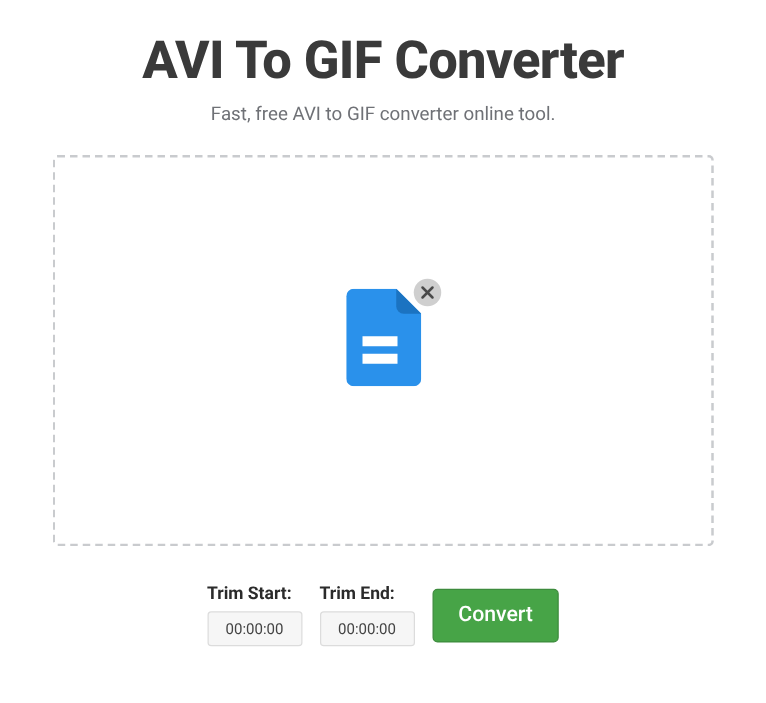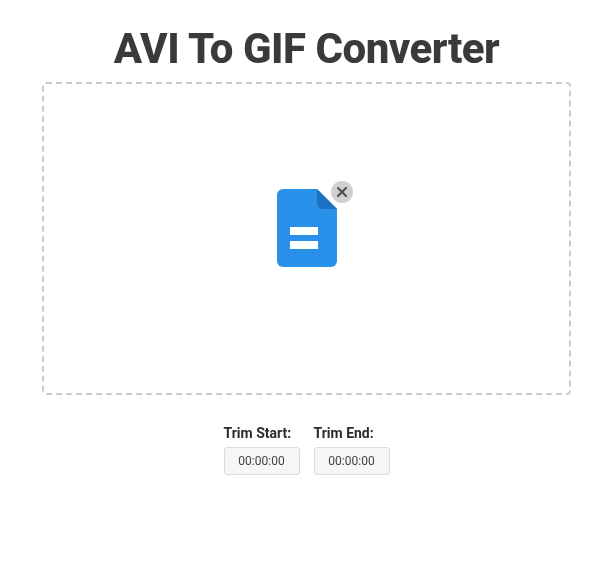--- a/index.html
+++ b/index.html
@@ -111,20 +111,21 @@
       cursor: pointer;
       font-family: inherit;
       line-height: 1;
     }
   </style>
 </head>
 <body>
 
 <div class="container">
   <h1 class="title">AVI To GIF Converter</h1>
+  <p class="subtitle">Fast, free AVI to GIF converter online tool.</p>
 
   <div class="dropzone">
     <div class="file-block">
       <div class="file-icon-wrap">
         <span>
           <svg width="60" height="78" viewBox="0 0 60 78">
             <path d="M6 0 H40 L60 20 V72 a6 6 0 0 1 -6 6 H6 a6 6 0 0 1 -6 -6 V6 a6 6 0 0 1 6 -6 Z" fill="#2a91eb"></path>
             <path d="M40 0 L60 20 H46 a6 6 0 0 1 -6 -6 Z" fill="#1b73c1"></path>
             <rect x="13" y="38" width="28" height="8" fill="#ffffff"></rect>
             <rect x="13" y="52" width="28" height="8" fill="#ffffff"></rect>
@@ -144,14 +145,15 @@
 
   <div class="controls">
     <div class="field">
       <label class="field-label">Trim Start:</label>
       <input class="field-input" type="text" value="00:00:00" style="">
     </div>
     <div class="field">
       <label class="field-label">Trim End:</label>
       <input class="field-input" type="text" value="00:00:00" style="">
     </div>
+    <button class="convert-btn">Convert</button>
   </div>
 </div>
 
 </body></html>

